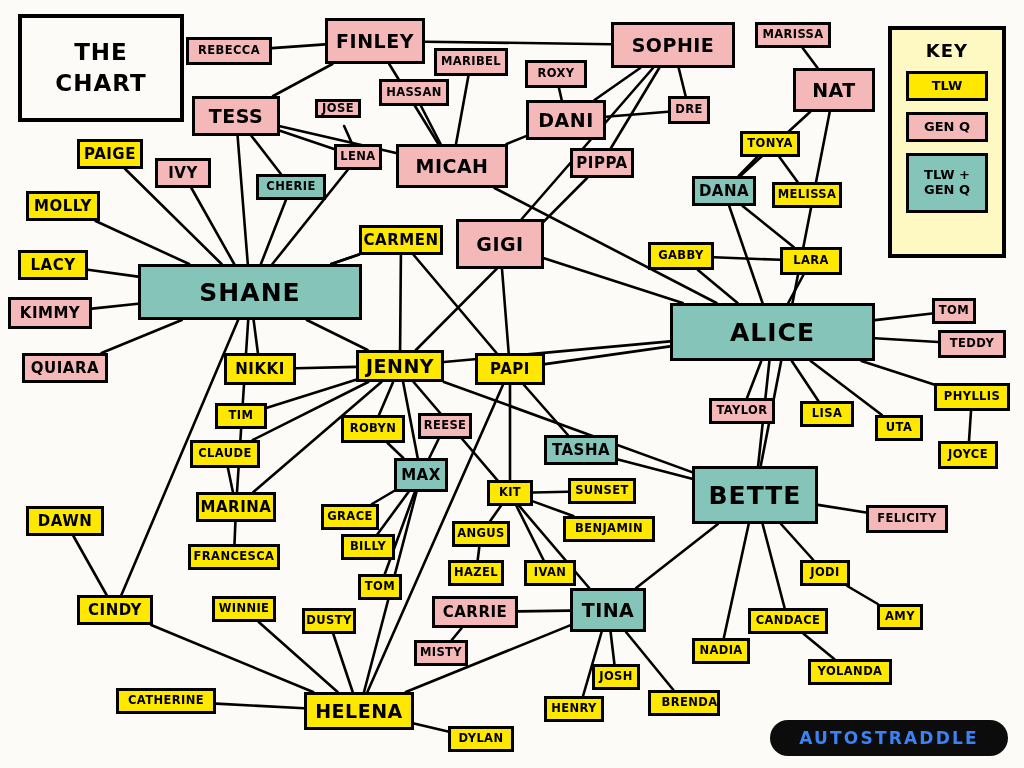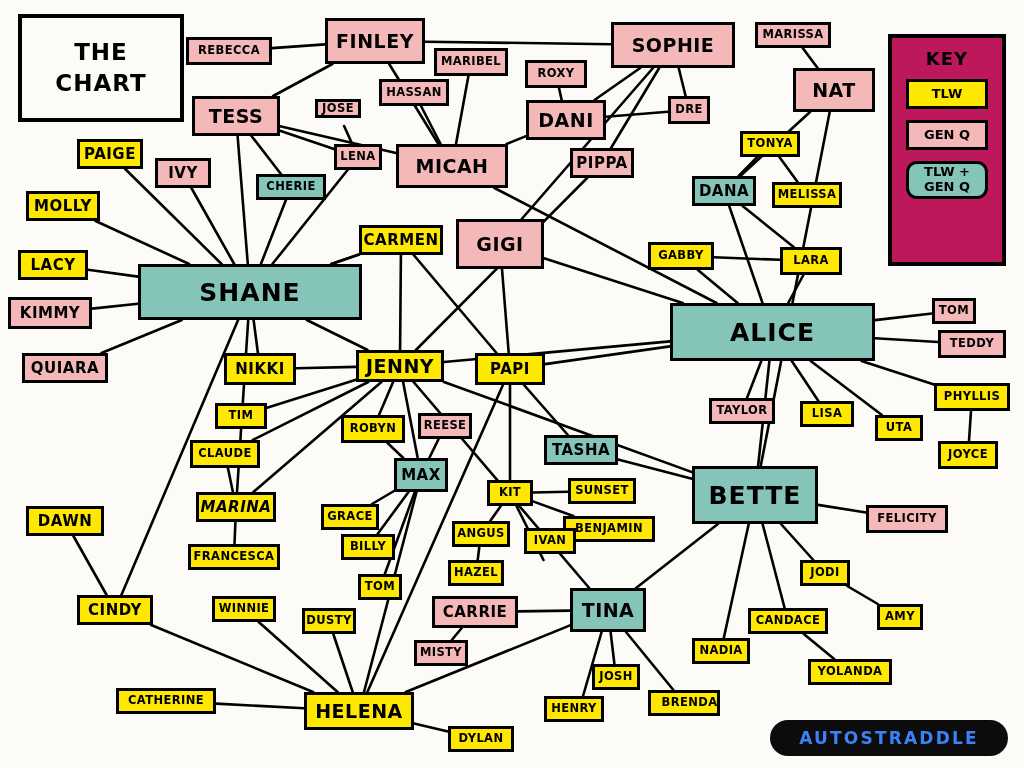--- a/index.html
+++ b/index.html
@@ -38,34 +38,34 @@
   #titlebox{
     position:absolute;left:18px;top:14px;width:158px;height:100px;
     border:4px solid #000;background:#fdfbf7;
     display:flex;flex-direction:column;align-items:center;justify-content:center;
     z-index:8;
   }
   #titlebox span{font-size:23px;font-weight:bold;letter-spacing:1px;line-height:1.35;}
 
   #keybox{
     position:absolute;left:888px;top:26px;width:118px;height:232px;
-    border:4px solid #000;background:#be185d;
+    border:4px solid #000;background:#fef9c3;
     z-index:8;display:flex;flex-direction:column;align-items:center;
-    padding-top:10px;box-sizing:border-box;margin-top:8px;
+    padding-top:10px;box-sizing:border-box;
   }
   #keybox .keytitle{font-size:18px;font-weight:bold;letter-spacing:1px;margin-bottom:10px;}
   #keybox .keyitem{
     width:82px;border:3px solid #000;margin-bottom:11px;
     display:flex;align-items:center;justify-content:center;
     font-size:13px;font-weight:bold;text-align:center;line-height:1.15;
     box-sizing:border-box;
   }
   #keybox .k1{height:30px;}
   #keybox .k2{height:30px;}
-  #keybox .k3{height:38px;border-radius:11px;}
+  #keybox .k3{height:60px;}
 
   #logo{
     position:absolute;left:770px;top:720px;width:238px;height:36px;
     background:#0c0c0c;border-radius:18px;
     display:flex;align-items:center;justify-content:center;z-index:8;
   }
   #logo span{
     color:#3b82f6;font-size:17px;font-weight:bold;letter-spacing:2.2px;
     font-family:"DejaVu Sans", sans-serif;
   }
@@ -339,21 +339,21 @@
     </div>
     <div class="node both sz-xl" style="left: 692px; top: 466px; width: 126px; height: 58px;">
       <span>BETTE</span>
     </div>
     <div class="node tlw sz-sm" style="left: 487px; top: 480px; width: 46px; height: 26px;">
       <span>KIT</span>
     </div>
     <div class="node tlw sz-sm" style="left: 568px; top: 478px; width: 68px; height: 26px;">
       <span>SUNSET</span>
     </div>
-    <div class="node tlw sz-md" style="left: 196px; top: 492px; width: 80px; height: 30px; font-style: italic;">
+    <div class="node tlw sz-md" style="left: 196px; top: 492px; width: 80px; height: 30px;">
       <span>MARINA</span>
     </div>
     <div class="node tlw sz-md" style="left: 26px; top: 506px; width: 78px; height: 30px;">
       <span>DAWN</span>
     </div>
     <div class="node tlw sz-sm" style="left: 321px; top: 504px; width: 58px; height: 26px;">
       <span>GRACE</span>
     </div>
     <div class="node tlw sz-sm" style="left: 563px; top: 516px; width: 92px; height: 26px;">
       <span>BENJAMIN</span>
@@ -363,21 +363,21 @@
     </div>
     <div class="node tlw sz-sm" style="left: 452px; top: 521px; width: 58px; height: 26px;">
       <span>ANGUS</span>
     </div>
     <div class="node tlw sz-sm" style="left: 341px; top: 534px; width: 54px; height: 26px;">
       <span>BILLY</span>
     </div>
     <div class="node tlw sz-sm" style="left: 188px; top: 544px; width: 92px; height: 26px;">
       <span>FRANCESCA</span>
     </div>
-    <div class="node tlw sz-sm" style="left: 524px; top: 528px; width: 52px; height: 26px;">
+    <div class="node tlw sz-sm" style="left: 524px; top: 560px; width: 52px; height: 26px;">
       <span>IVAN</span>
     </div>
     <div class="node tlw sz-sm" style="left: 448px; top: 560px; width: 56px; height: 26px;">
       <span>HAZEL</span>
     </div>
     <div class="node tlw sz-sm" style="left: 800px; top: 560px; width: 50px; height: 26px;">
       <span>JODI</span>
     </div>
     <div class="node tlw sz-sm" style="left: 358px; top: 574px; width: 44px; height: 26px;">
       <span>TOM</span>

